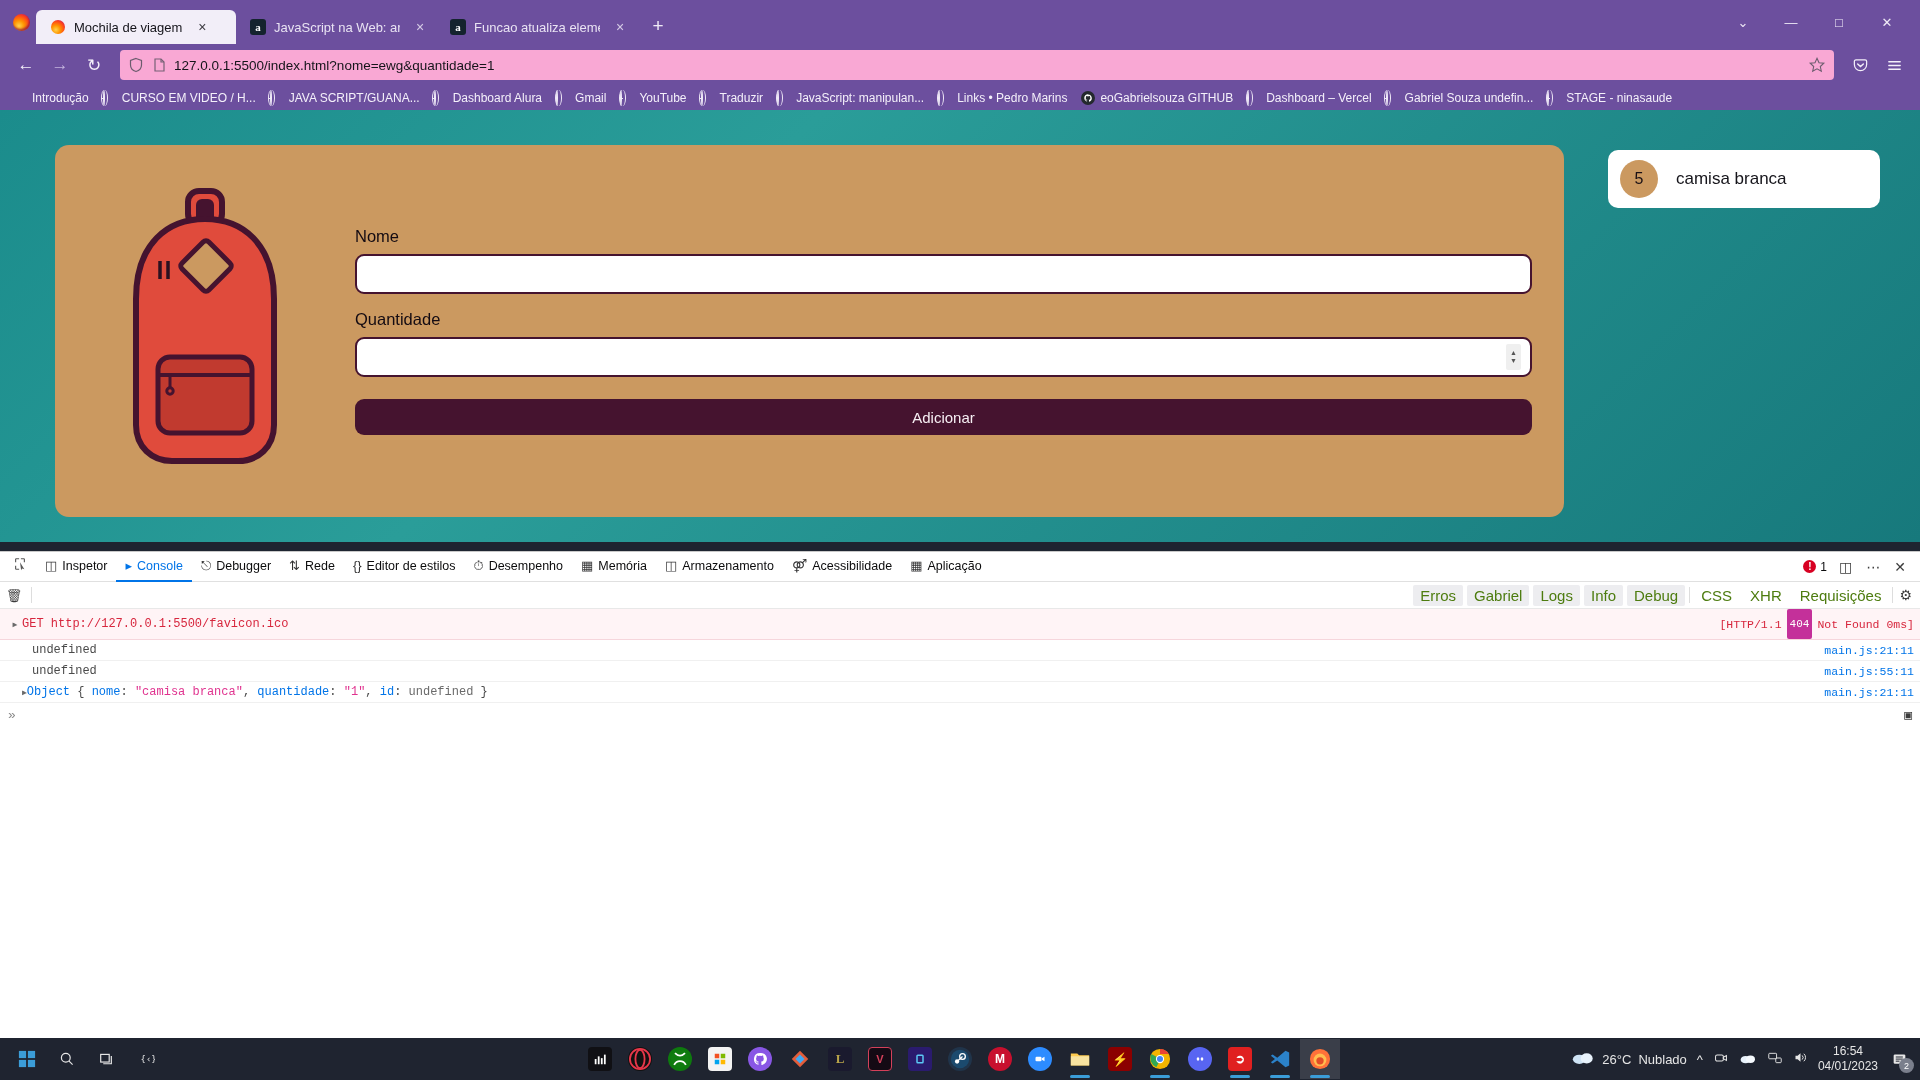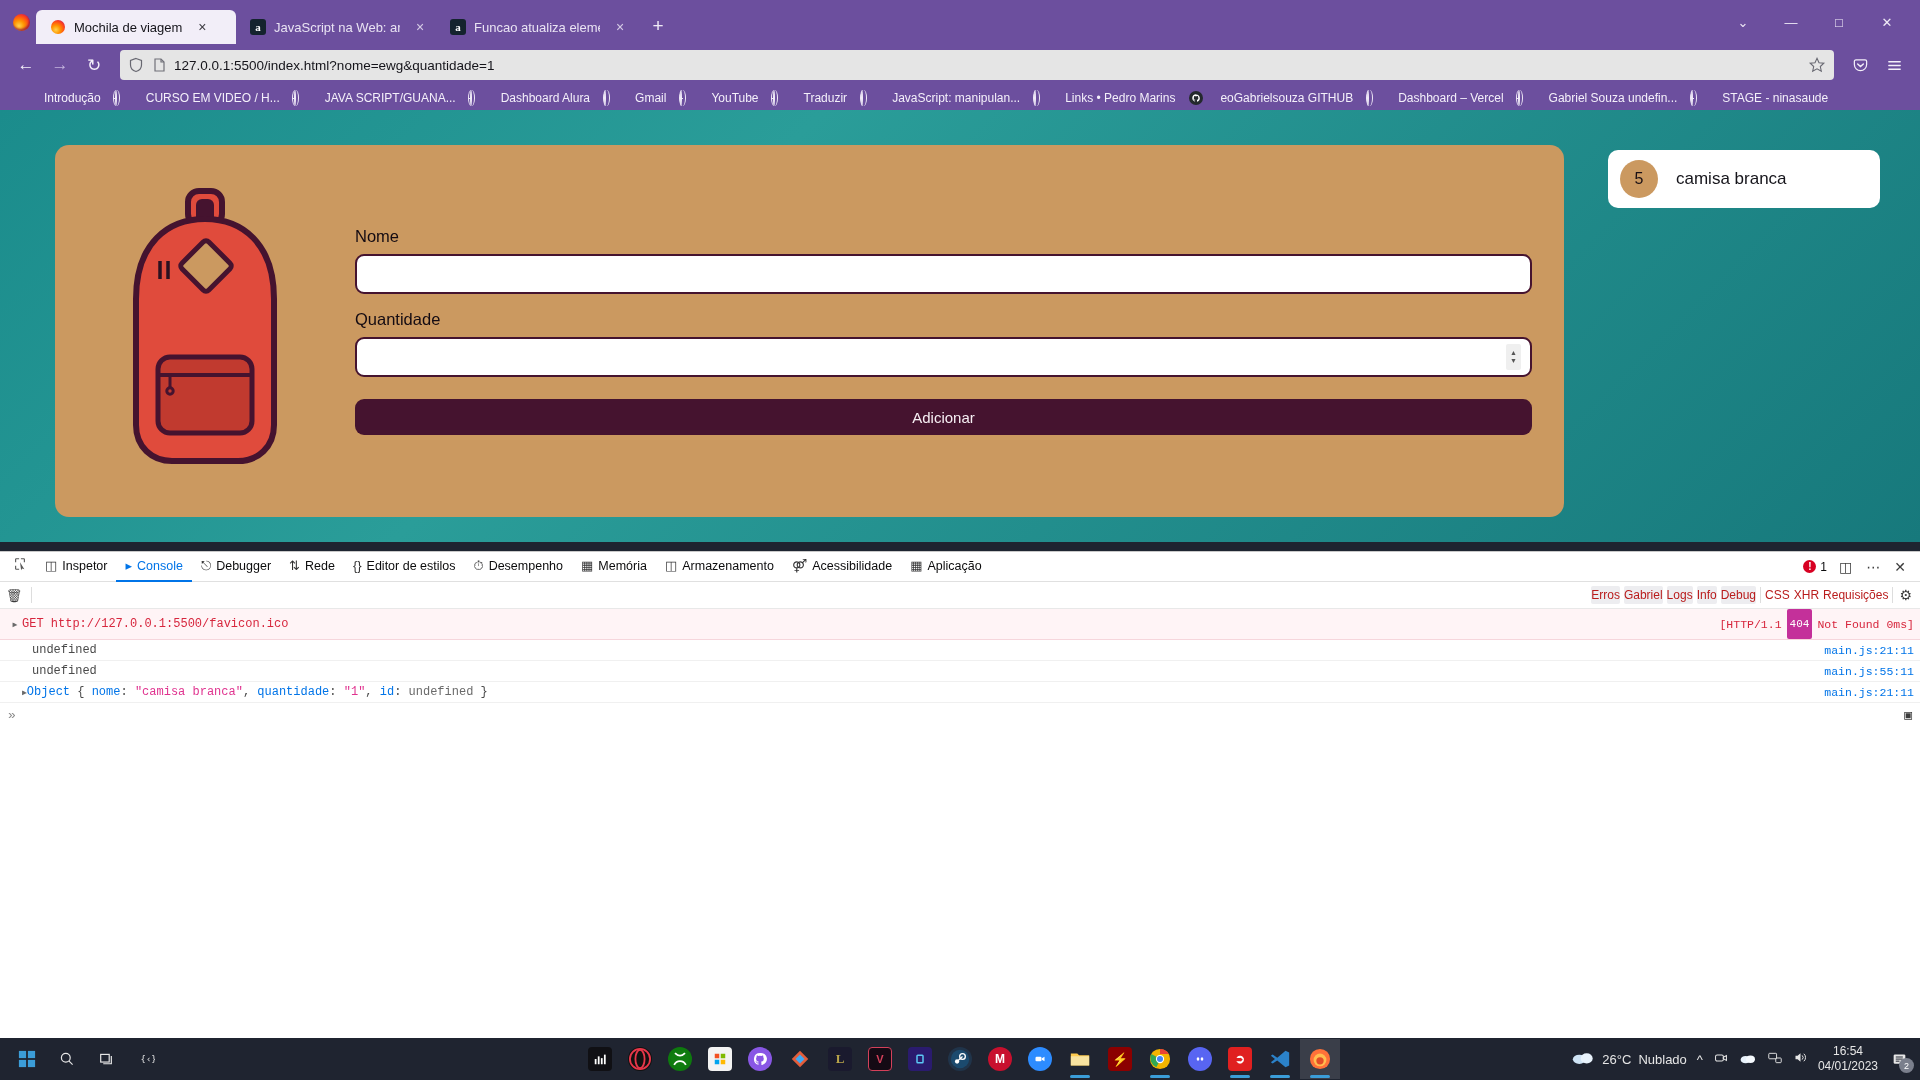--- a/index.html
+++ b/index.html
@@ -73,37 +73,37 @@
     display: flex; align-items: center; padding: 0 10px; gap: 2px;
   }
   .nav-icon {
     width: 32px; height: 32px; border-radius: 5px;
     display: flex; align-items: center; justify-content: center;
     color: #f4f0fa; font-size: 17px; flex: 0 0 auto;
   }
   .nav-icon.dim { color: #c3b4dd; }
   .urlbar {
     flex: 1 1 auto; height: 30px; margin: 0 8px;
-    background: #e5e5e5; border-radius: 4px;
+    background: #f9a8d4; border-radius: 4px;
     display: flex; align-items: center; padding: 0 8px;
     color: #15141a; font-size: 13.5px; gap: 7px;
     min-width: 0;
   }
   .urlbar .shield { width: 16px; height: 16px; opacity: .8; }
   .urlbar .pageicon { width: 16px; height: 16px; opacity: .75; }
   .urlbar .url-text { flex: 1 1 auto; white-space: nowrap; overflow: hidden; }
   .urlbar .star { width: 18px; height: 18px; opacity: .8; margin-left: auto; }
 
   .bookmarks {
     height: 24px; background: #6c4f9e;
     display: flex; align-items: center; padding: 0 6px; gap: 0;
     overflow: hidden;
   }
   .bm {
-    display: flex; align-items: center; gap: 17px;
+    display: flex; align-items: center; gap: 5px;
     padding: 2px 7px; border-radius: 4px;
     color: #f4f0fa; font-size: 12px; white-space: nowrap;
     flex: 0 0 auto;
   }
   .bm .bmicon { width: 14px; height: 14px; flex: 0 0 auto; }
   .globe {
     width: 13px; height: 13px; border-radius: 50%;
     border: 1.3px solid #f0eaf8; position: relative;
   }
   .globe::before {
@@ -217,22 +217,22 @@
     border-bottom: 1px solid #e8e8e8; padding: 0 6px; font-size: 12px; gap: 8px;
   }
   .trash { font-size: 13px; color: #3c3c3c; }
   .vdiv { width: 1px; height: 16px; background: #ddd; }
   .filter-input {
     display: flex; align-items: center; gap: 6px;
     color: #9b9b9b; font-size: 12.5px; flex: 0 0 auto; width: 330px; margin-top: 48px;
   }
   .chipset { margin-left: auto; display: flex; align-items: center; gap: 4px; }
   .chip {
-    background: #ededf0; border-radius: 2px; padding: 2px 0;
-    font-size: 12px; color: #b91c1c;
+    background: #ededf0; border-radius: 2px; padding: 2px 7px;
+    font-size: 15px; color: #4d7c0f;
   }
   .chip.plain { background: transparent; }
 
   .console-rows { font-family: "Liberation Mono", monospace; font-size: 12px; }
   .crow {
     min-height: 21px; display: flex; align-items: center;
     border-bottom: 1px solid #f0f0f0; padding: 0 6px 0 8px;
     position: relative;
   }
   .crow.error { background: #fff4f6; border-bottom-color: #f6d6dc; }

